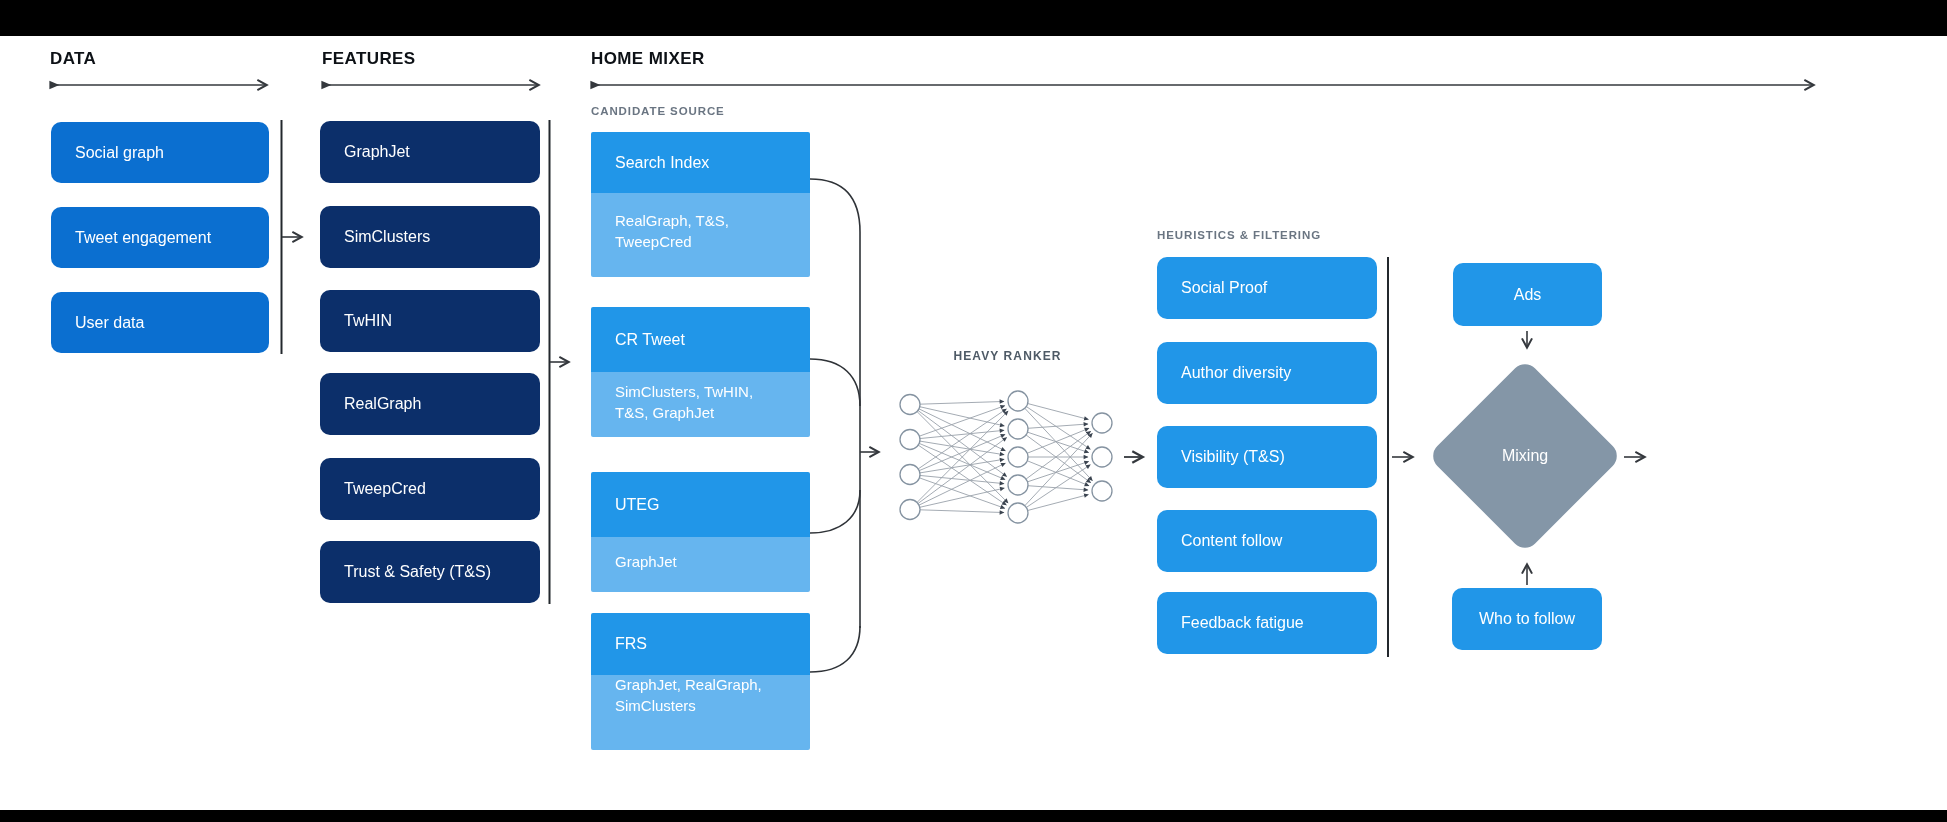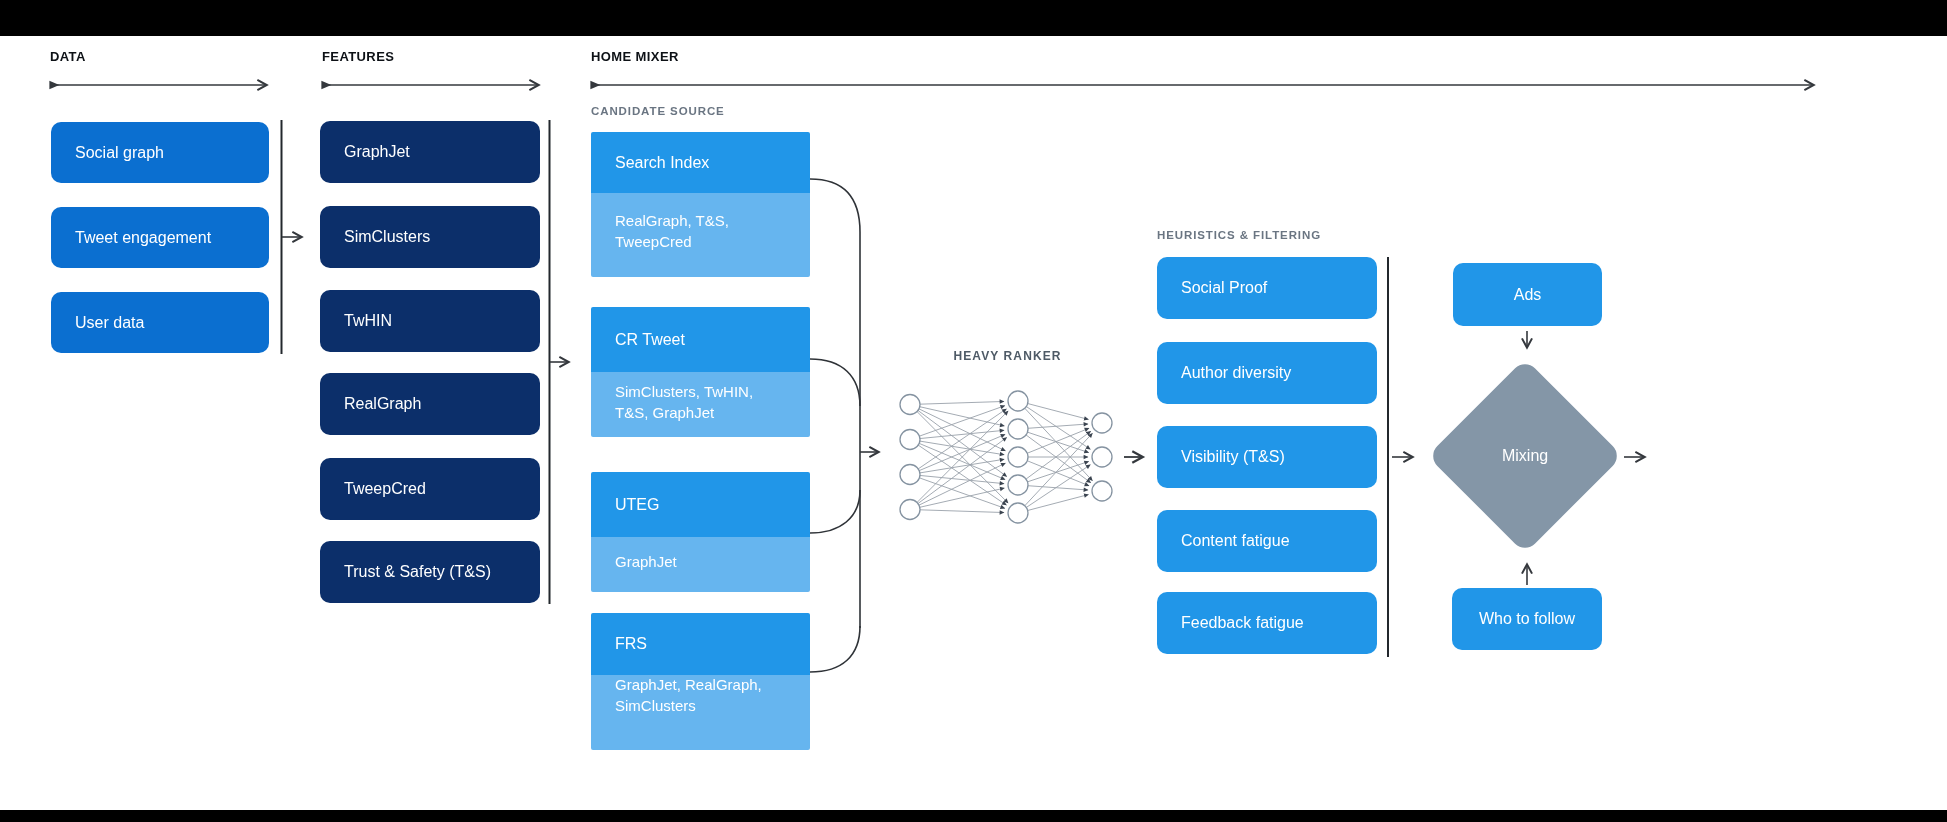--- a/index.html
+++ b/index.html
@@ -2,21 +2,21 @@
 <html><head>
 <meta charset="utf-8">
 <style>
   html,body{margin:0;padding:0;background:#fff;}
   .canvas{position:relative;width:1947px;height:822px;background:#ffffff;overflow:hidden;
           font-family:"Liberation Sans","DejaVu Sans",sans-serif;}
   .bar{position:absolute;left:0;width:100%;background:#000;}
   .bar.top{top:0;height:36px;}
   .bar.bottom{top:810px;height:12px;}
 
-  .sec-label{position:absolute;font-size:13px;font-weight:700;color:#0d1116;letter-spacing:.4px;}
+  .sec-label{position:absolute;font-size:17px;font-weight:700;color:#0d1116;letter-spacing:.4px;}
   .sub-label{position:absolute;font-size:11.5px;font-weight:700;color:#6a7582;letter-spacing:.9px;}
   .hr-label{position:absolute;font-size:12px;font-weight:700;color:#4e5a66;letter-spacing:1.1px;text-align:center;}
 
   .fbox{position:absolute;border-radius:10px;color:#fff;font-size:16px;font-weight:500;
         display:flex;align-items:center;padding-left:24px;box-sizing:border-box;}
   .blue{background:#0b6fd0;}
   .navy{background:#0c2f6a;}
   .bright{background:#2196e8;}
   .center{justify-content:center;padding-left:0;}
 
@@ -98,21 +98,21 @@
   <div class="fbox bright" style="left:1157px;top:257px;width:220px;height:62px;">
       <span>Social Proof</span>
     </div>
   <div class="fbox bright" style="left:1157px;top:342px;width:220px;height:62px;">
       <span>Author diversity</span>
     </div>
   <div class="fbox bright" style="left:1157px;top:426px;width:220px;height:62px;">
       <span>Visibility (T&amp;S)</span>
     </div>
   <div class="fbox bright" style="left:1157px;top:510px;width:220px;height:62px;">
-      <span>Content fatigue</span>
+      <span>Content follow</span>
     </div>
   <div class="fbox bright" style="left:1157px;top:592px;width:220px;height:62px;">
       <span>Feedback fatigue</span>
     </div>
 
   <div class="fbox bright center" style="left:1453px;top:263px;width:149px;height:63px;">
       <span>Ads</span>
     </div>
   <div class="diamond">
       <div class="dtxt">Mixing</div>

